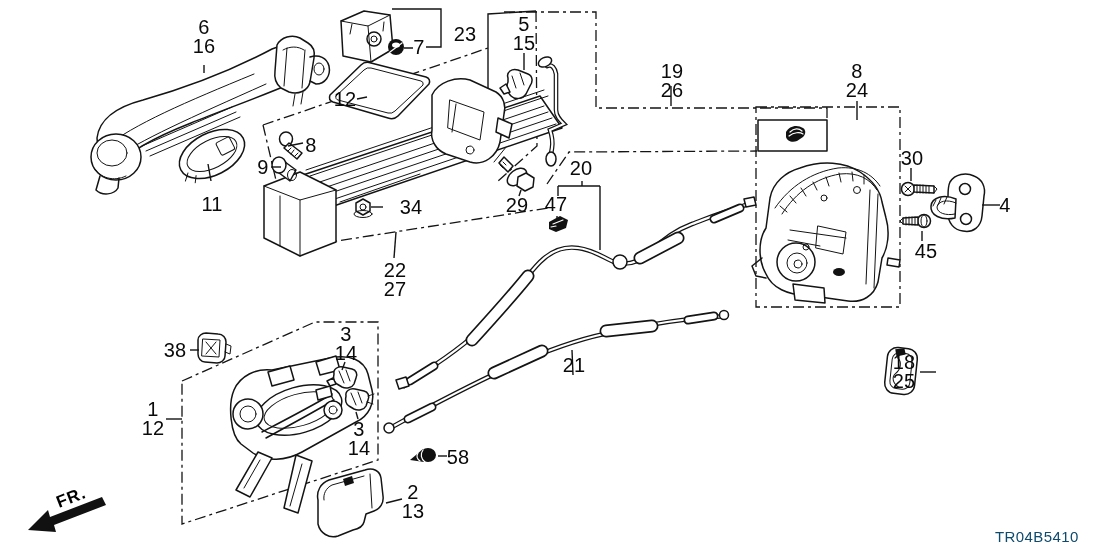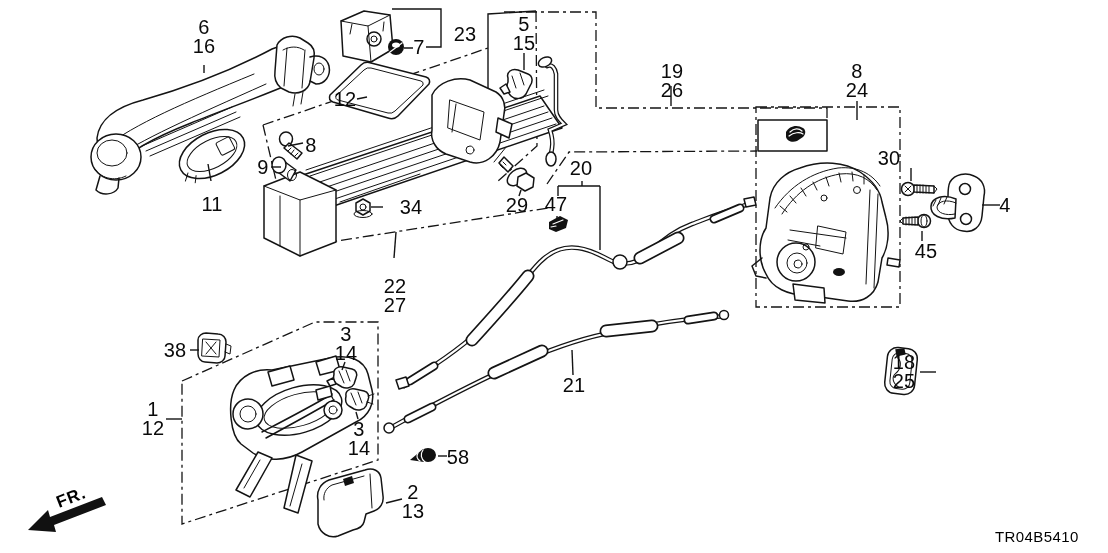--- a/index.html
+++ b/index.html
@@ -1,21 +1,21 @@
 <!DOCTYPE html>
 <html><head>
 <meta charset="utf-8">
 <style>
   html,body{margin:0;padding:0;background:#fff;}
   #stage{position:relative;width:1108px;height:553px;background:#fff;overflow:hidden;
          font-family:"Liberation Sans",sans-serif;}
   #art{position:absolute;left:0;top:0;}
   .co{position:absolute;transform:translateX(-50%);font:400 20px/19px "Liberation Sans",sans-serif;
       color:#0a0a0a;text-align:center;white-space:pre-line;letter-spacing:.2px;}
-  .code{position:absolute;font:400 15px/16px "Liberation Sans",sans-serif;color:#000000;letter-spacing:.4px;}
+  .code{position:absolute;font:400 15px/16px "Liberation Sans",sans-serif;color:#0c4a6e;letter-spacing:.4px;}
   .fr{position:absolute;font:700 17px/17px "Liberation Sans",sans-serif;color:#000;
       transform:rotate(-21deg);letter-spacing:1px;}
   svg .ln{fill:none;stroke:#141414;stroke-width:1.5;stroke-linecap:round;stroke-linejoin:round;}
   svg .thin{stroke-width:1;}
   svg .wfill{fill:#fff;stroke:#141414;stroke-width:1.5;stroke-linejoin:round;}
   svg .bfill{fill:#111;stroke:none;}
   svg .dash{fill:none;stroke:#141414;stroke-width:1.3;stroke-dasharray:11 4 3 4;}
   svg .ldr{fill:none;stroke:#141414;stroke-width:1.4;}
   svg .tube{fill:none;stroke:#141414;stroke-width:4.6;stroke-linecap:round;}
   svg .tubein{fill:none;stroke:#fff;stroke-width:2.2;stroke-linecap:round;}
@@ -326,44 +326,44 @@
 
 <div class="co" style="left:204px;top:18px">6
 16</div>
 <div class="co" style="left:465px;top:25px">23</div>
 <div class="co" style="left:419px;top:38px">7</div>
 <div class="co" style="left:345px;top:90px">12</div>
 <div class="co" style="left:311px;top:136px">8</div>
 <div class="co" style="left:263px;top:158px">9</div>
 <div class="co" style="left:212px;top:195px">11</div>
 <div class="co" style="left:411px;top:198px">34</div>
-<div class="co" style="left:395px;top:277px">22
+<div class="co" style="left:395px;top:261px">22
 27</div>
 <div class="co" style="left:524px;top:15px">5
 15</div>
 <div class="co" style="left:672px;top:62px">19
 26</div>
 <div class="co" style="left:581px;top:159px">20</div>
 <div class="co" style="left:517px;top:196px">29</div>
 <div class="co" style="left:556px;top:195px">47</div>
 <div class="co" style="left:857px;top:62px">8
 24</div>
-<div class="co" style="left:889px;top:149px">30</div>
+<div class="co" style="left:912px;top:149px">30</div>
 <div class="co" style="left:1005px;top:196px">4</div>
 <div class="co" style="left:926px;top:242px">45</div>
 <div class="co" style="left:904px;top:353px">18
 25</div>
 <div class="co" style="left:175px;top:341px">38</div>
 <div class="co" style="left:153px;top:400px">1
 12</div>
 <div class="co" style="left:346px;top:325px">3
 14</div>
 <div class="co" style="left:359px;top:420px">3
 14</div>
 <div class="co" style="left:413px;top:483px">2
 13</div>
 <div class="co" style="left:458px;top:448px">58</div>
-<div class="co" style="left:574px;top:376px">21</div>
+<div class="co" style="left:574px;top:356px">21</div>
 
 <div class="code" style="left:995px;top:529px">TR04B5410</div>
 <div class="fr" style="left:56px;top:489px">FR.</div>
 
 </div>
 
 </body></html>

